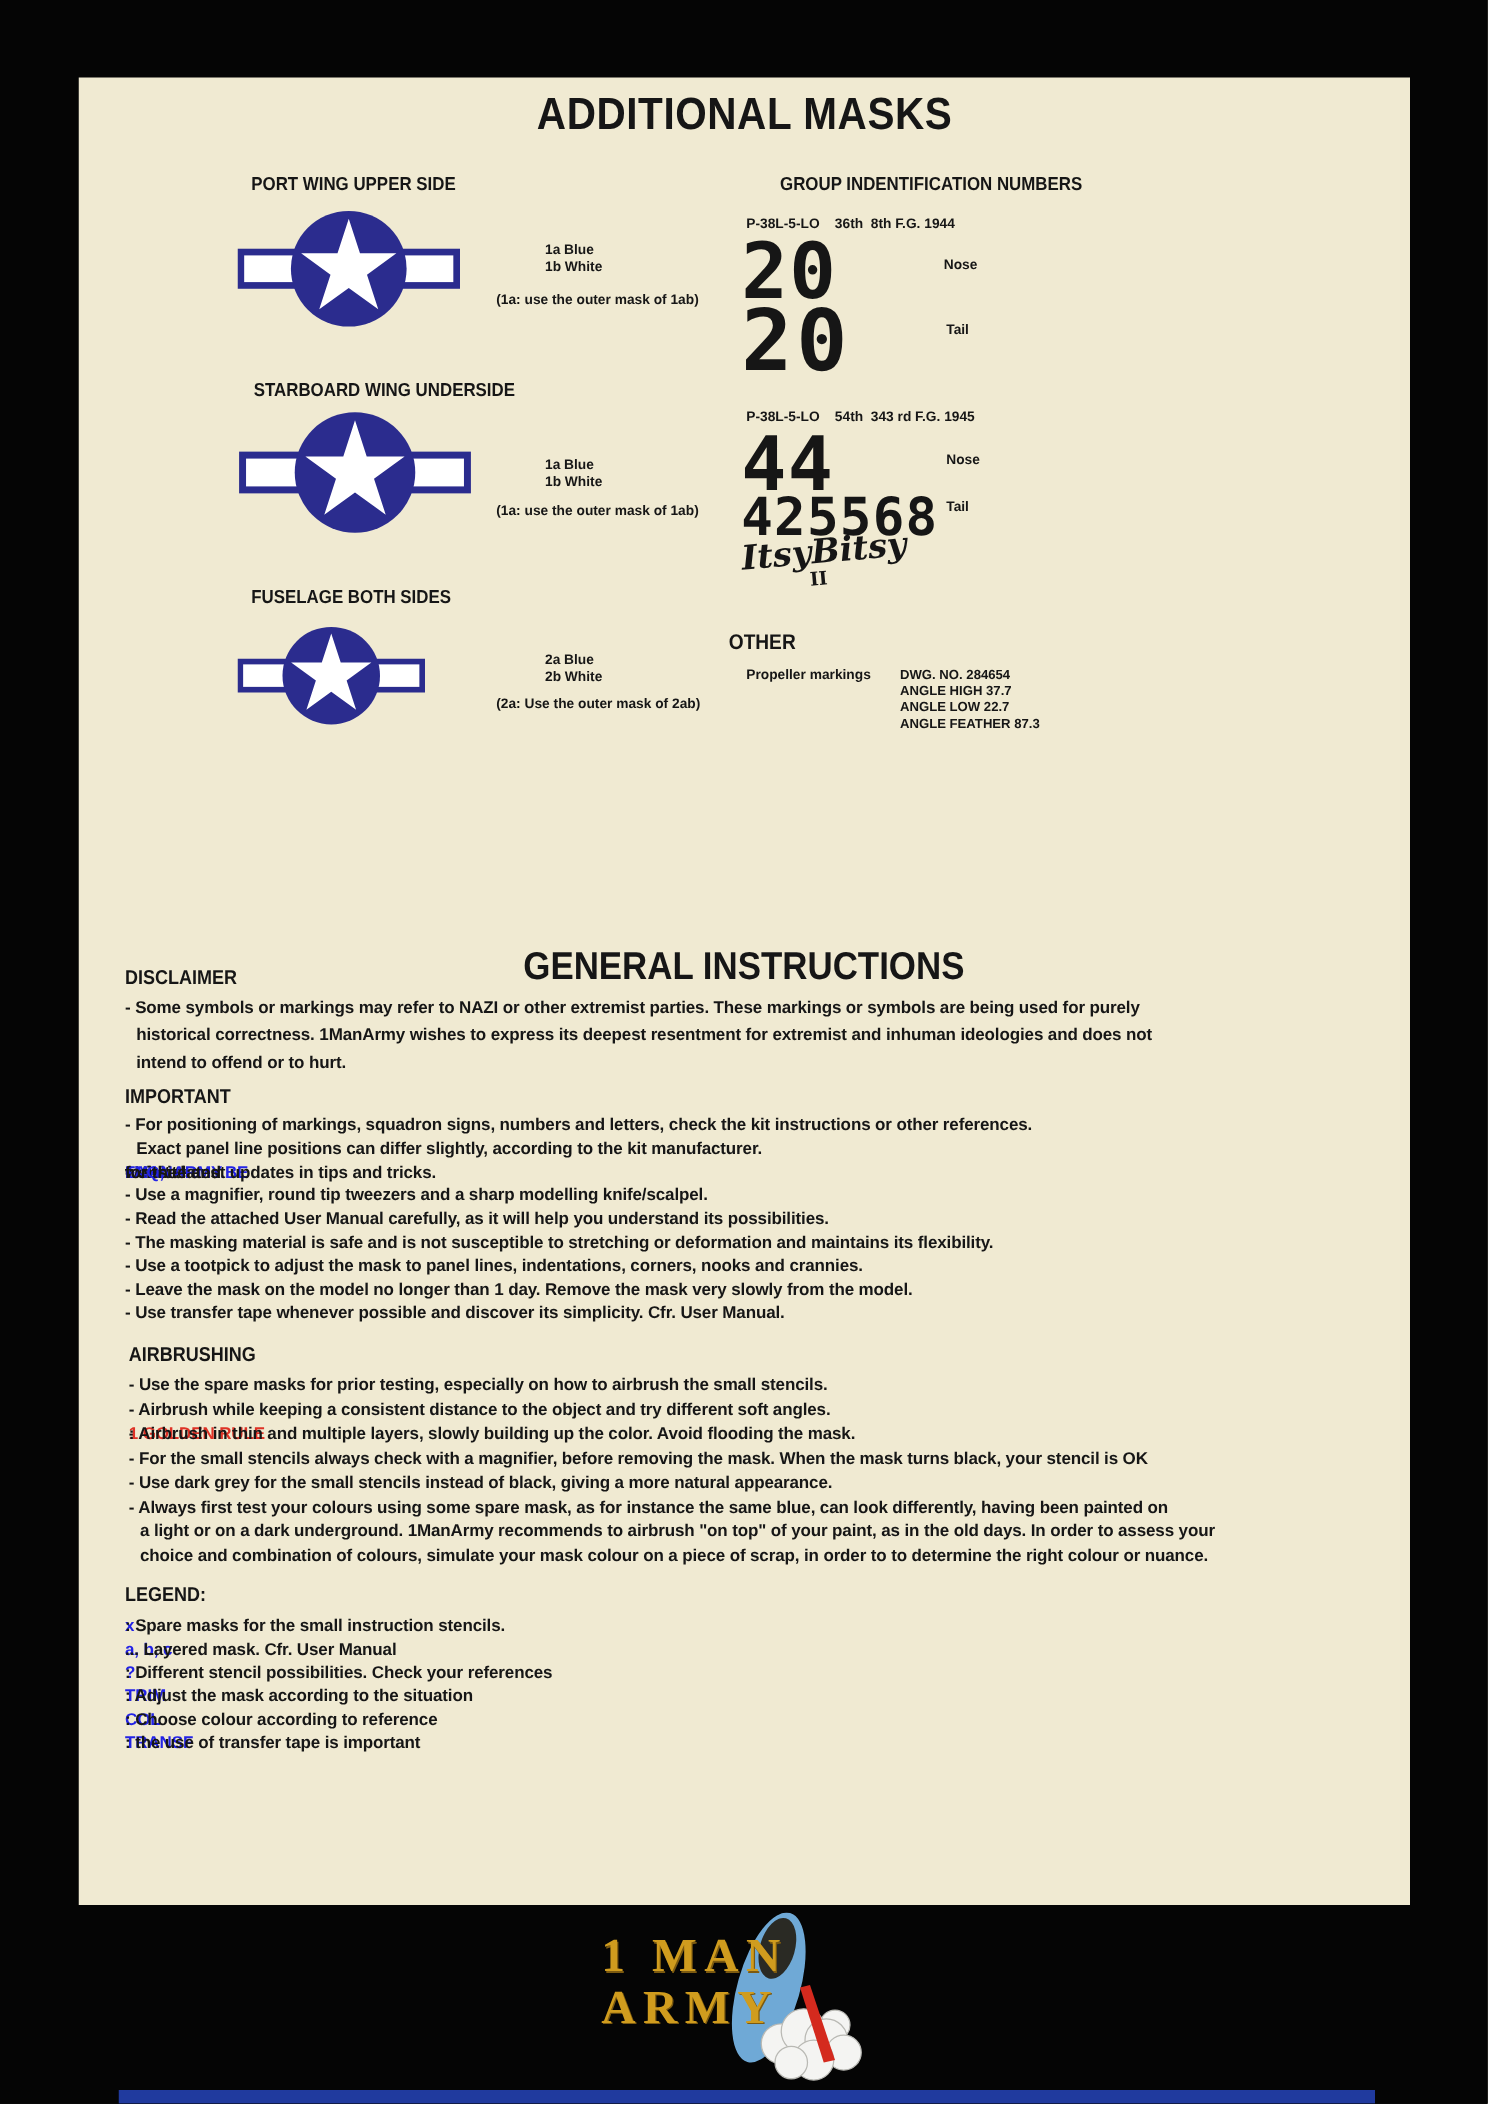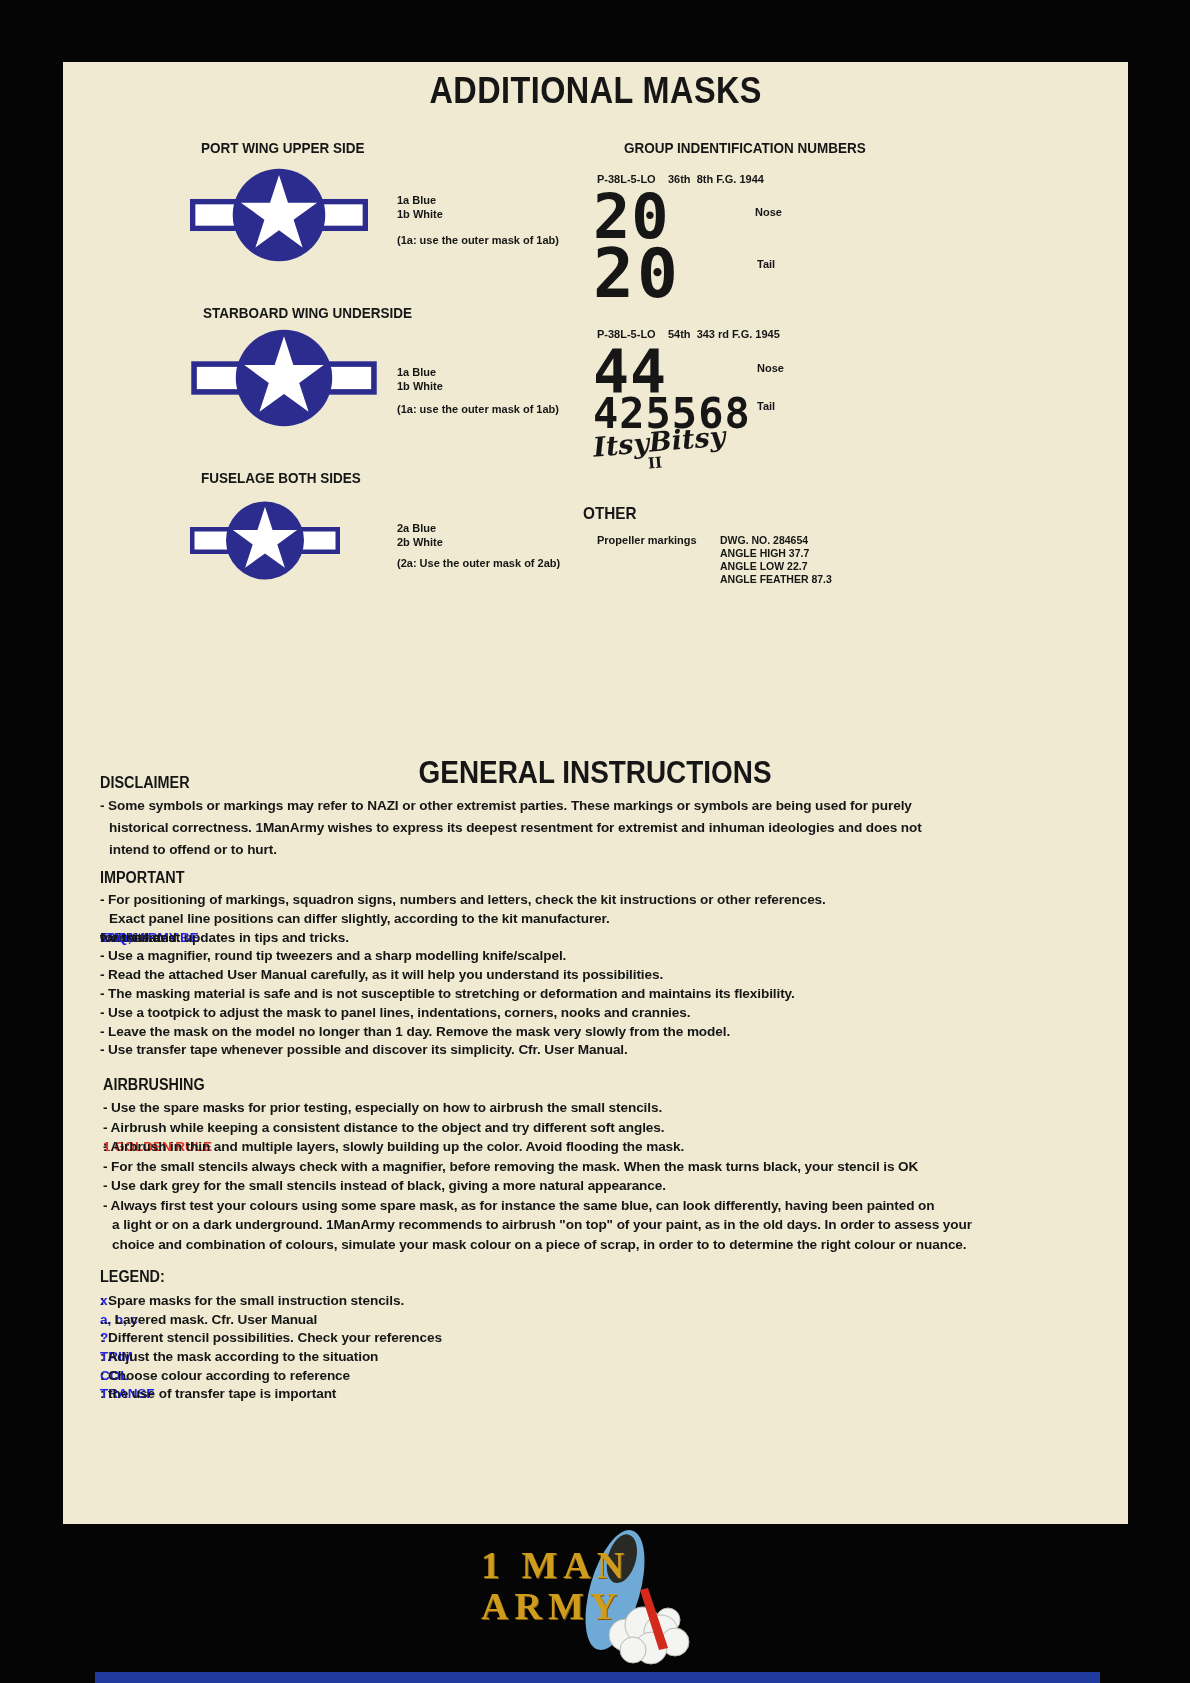--- a/index.html
+++ b/index.html
@@ -7,21 +7,21 @@
           font-family:"Liberation Sans",sans-serif;color:var(--ink,#161616);padding-left:34px;}
   .sheet{position:absolute;left:63px;top:62px;width:1065px;height:1462px;background:var(--page-bg,#f0ead2);}
   .sheet *{position:absolute;}
   .cond{display:inline-block;transform:scaleX(.9);transform-origin:center;position:static;}
   .cond-l{display:inline-block;transform:scaleX(.9);transform-origin:left center;position:static;}
   .doc-title{left:0;right:0;top:8px;text-align:center;font-size:36px;font-weight:bold;letter-spacing:0.5px;}
   .gi-title{left:0;right:0;top:660px;text-align:center;font-size:31px;font-weight:bold;margin-top:33px;}
   .sec-h{font-size:15px;font-weight:bold;white-space:nowrap;margin-left:41px;}
   .big-h{font-size:16px;font-weight:bold;white-space:nowrap;}
   .side-note{font-size:11px;font-weight:bold;line-height:14px;white-space:nowrap;}
-  .side-note div{position:static;}
+  .side-note div{position:static;margin-left:39px;}
   .cap{font-size:11px;font-weight:bold;white-space:nowrap;}
   .stencil{font-family:"DejaVu Sans Mono",monospace;font-weight:bold;line-height:1;letter-spacing:1px;white-space:nowrap;}
   .pos-label{font-size:11px;font-weight:bold;}
   .details{font-size:10.5px;font-weight:bold;line-height:13px;white-space:nowrap;}
   .details div{position:static;}
   .script-name{font-family:"DejaVu Serif",serif;font-style:italic;font-weight:600;font-size:27px;
                transform:rotate(-5deg);white-space:nowrap;}
   .script-suffix{font-family:"DejaVu Serif",serif;font-weight:bold;font-size:15px;transform:rotate(-5deg);}
   .body-lines{font-size:13.6px;font-weight:bold;letter-spacing:-0.1px;white-space:nowrap;}
   .body-lines .line{position:static;display:block;}

